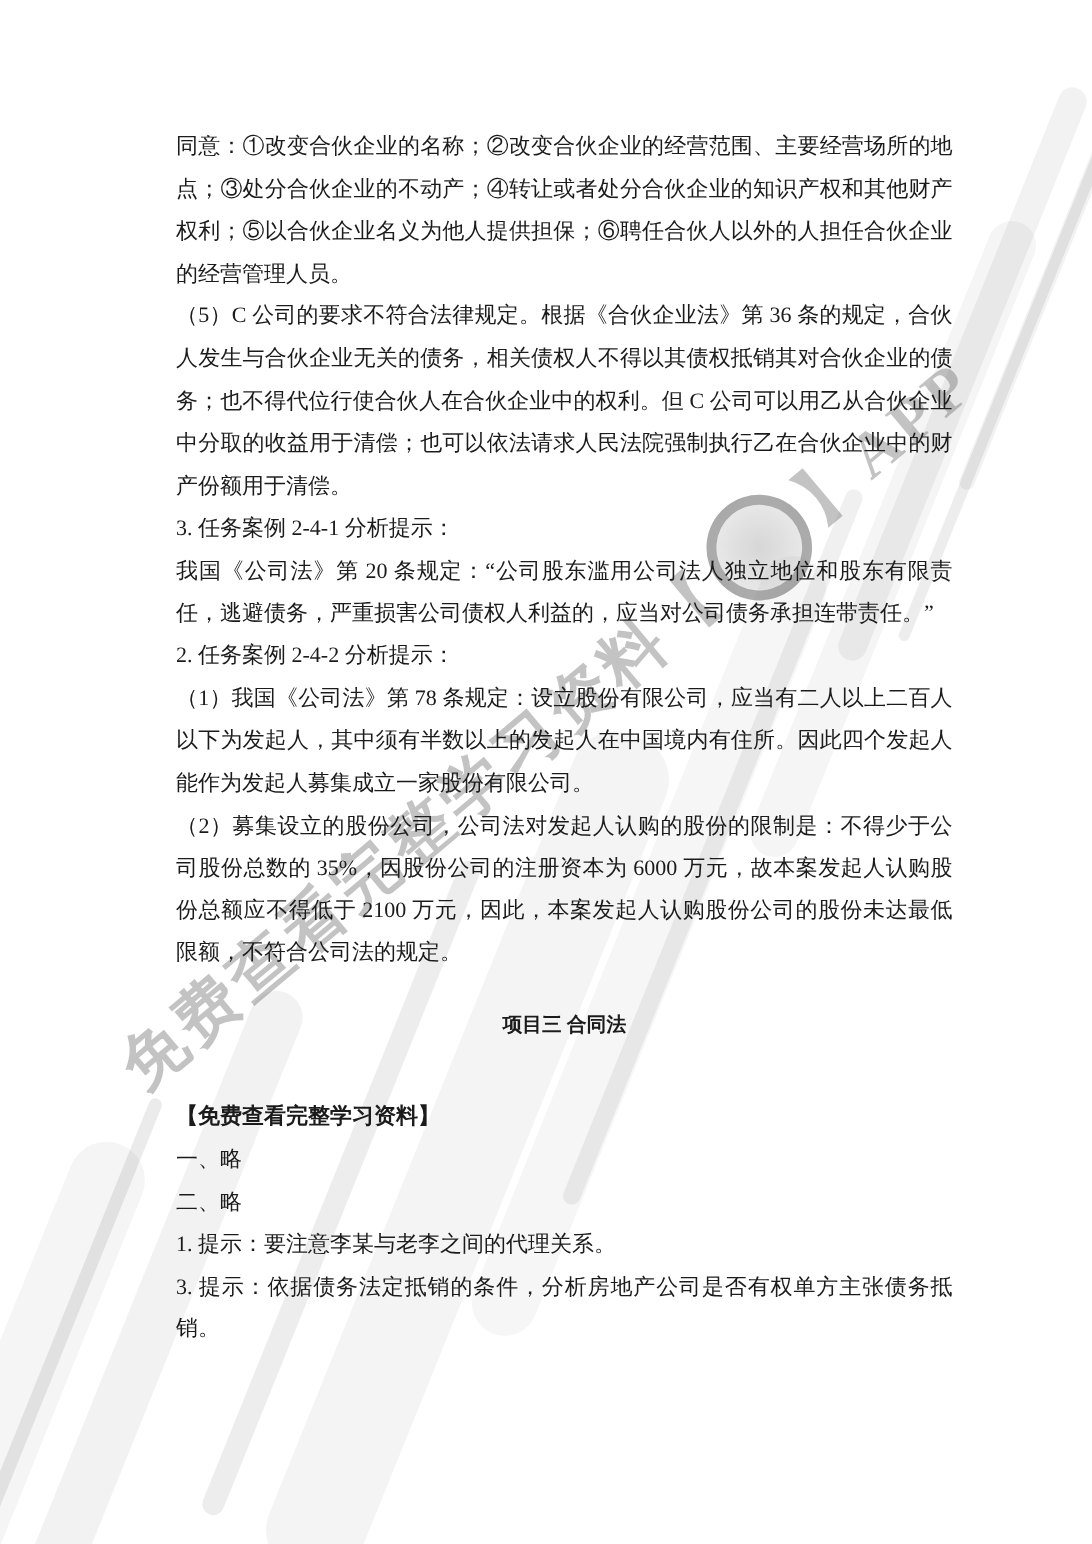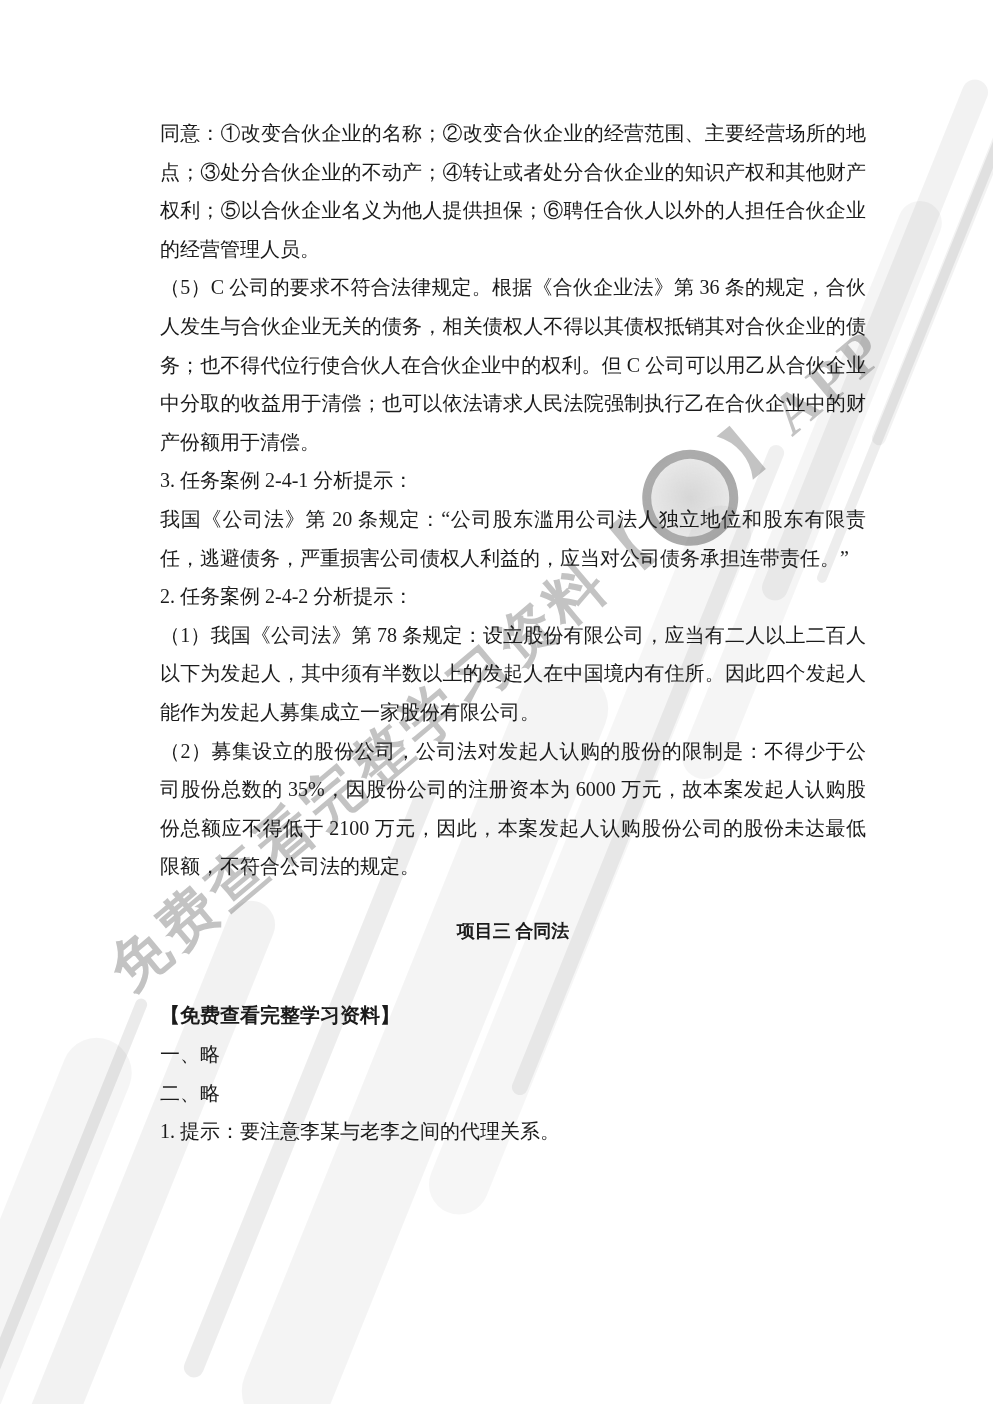--- a/index.html
+++ b/index.html
@@ -121,15 +121,16 @@
     <p>（1）我国《公司法》第 78 条规定：设立股份有限公司，应当有二人以上二百人以下为发起人，其中须有半数以上的发起人在中国境内有住所。因此四个发起人能作为发起人募集成立一家股份有限公司。</p>
     <p>（2）募集设立的股份公司，公司法对发起人认购的股份的限制是：不得少于公司股份总数的 35%，因股份公司的注册资本为 6000 万元，故本案发起人认购股份总额应不得低于 2100 万元，因此，本案发起人认购股份公司的股份未达最低限额，不符合公司法的规定。</p>
 
     <p class="chapter-heading">项目三 合同法</p>
 
     <p class="answer-title">【免费查看完整学习资料】</p>
 
     <p>一、略</p>
     <p>二、略</p>
     <p>1. 提示：要注意李某与老李之间的代理关系。</p>
+    <p>3. 提示：依据债务法定抵销的条件，分析房地产公司是否有权单方主张债务抵销。</p>
   </div>
 
 </div>
 
 </body></html>

